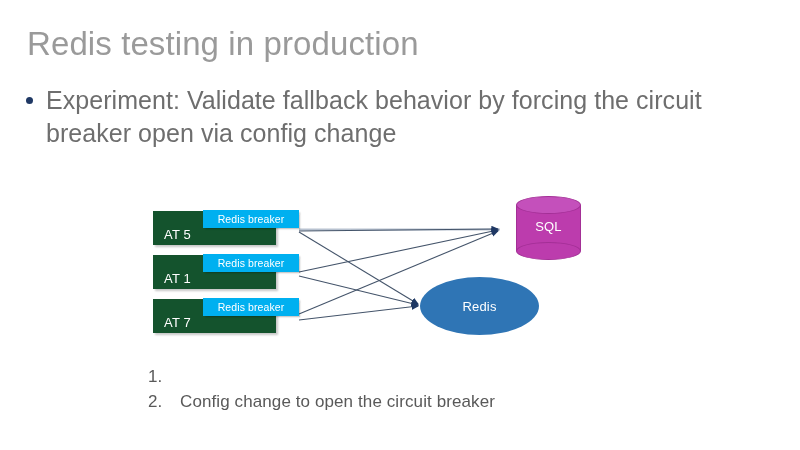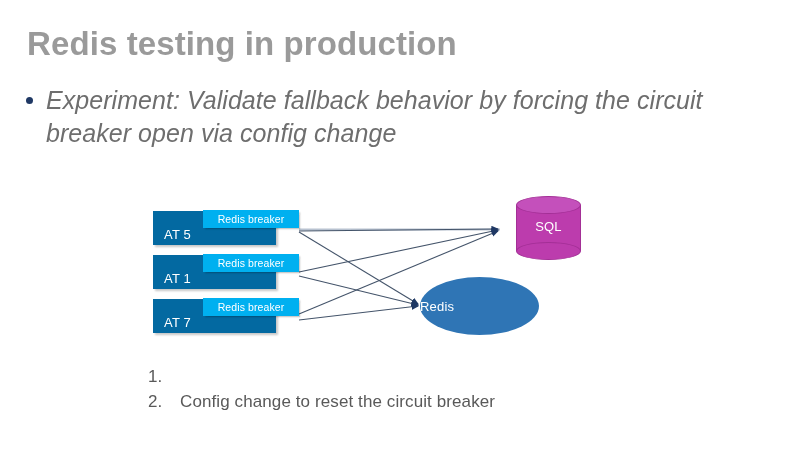--- a/index.html
+++ b/index.html
@@ -25,35 +25,34 @@
   }
 
   
   #slide-title {
     position: absolute;
     left: 27px;
     top: 24px;
     width: 740px;
     font-size: 33px;
     line-height: 40px;
-    font-weight: 700;
+    font-weight: 400;
     letter-spacing: 0.1px;
     color: #9a9a9a;
     white-space: nowrap;
   }
 
   
   #bullet-block {
     position: absolute;
     left: 26px;
     top: 84px;
     width: 755px;
     display: flex;
     align-items: flex-start;
-    font-style: italic;
   }
   #bullet-dot {
     width: 7px;
     height: 7px;
     border-radius: 50%;
     background: #1f3864;
     margin-top: 13px;
     margin-right: 13px;
     flex: 0 0 auto;
   }
@@ -70,21 +69,21 @@
     position: absolute;
     left: 0;
     top: 0;
     width: 800px;
     height: 450px;
     pointer-events: none;
   }
 
   .at-box {
     position: absolute;
-    background: #0369a1;
+    background: #14532d;
     box-shadow: 2px 2px 2px rgba(0,0,0,0.22);
     width: 123px;
     height: 34px;
   }
   .at-label {
     position: absolute;
     left: 11px;
     bottom: 3px;
     font-size: 13px;
     color: #ffffff;
@@ -185,20 +184,21 @@
   #redis-ellipse {
     position: absolute;
     left: 420px;
     top: 277px;
     width: 119px;
     height: 58px;
     border-radius: 50%;
     background: #2f75b5;
     display: flex;
     align-items: center;
+    justify-content: center;
   }
   #redis-text {
     font-size: 13px;
     color: #ffffff;
     letter-spacing: 0.2px;
   }
 
   
   #numbered-list {
     position: absolute;
@@ -287,17 +287,17 @@
   <div id="redis-ellipse">
     <div id="redis-text">Redis</div>
   </div>
 
   <div id="numbered-list">
     <div class="num-row">
       <div class="num-marker">1.</div>
     </div>
     <div class="num-row">
       <div class="num-marker">2.</div>
-      <div class="num-text">Config change to reset the circuit breaker</div>
+      <div class="num-text">Config change to open the circuit breaker</div>
     </div>
   </div>
 
 </div>
 
 </body></html>

